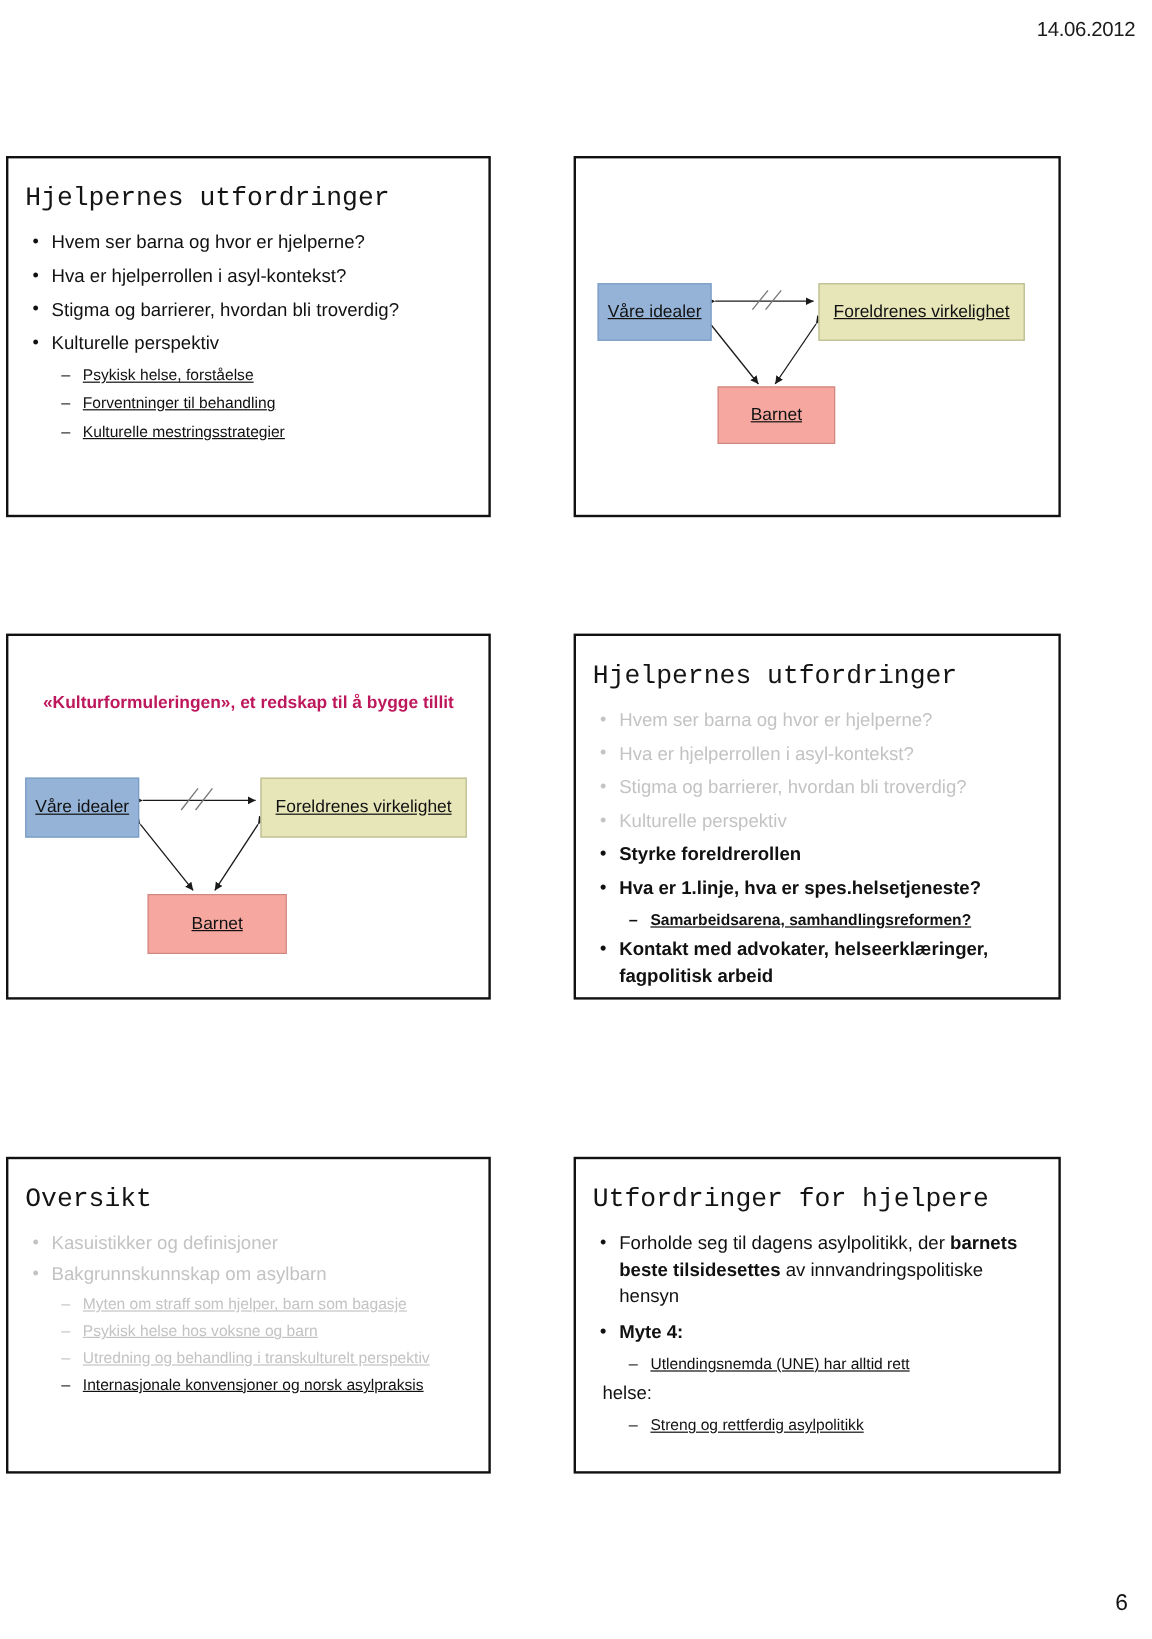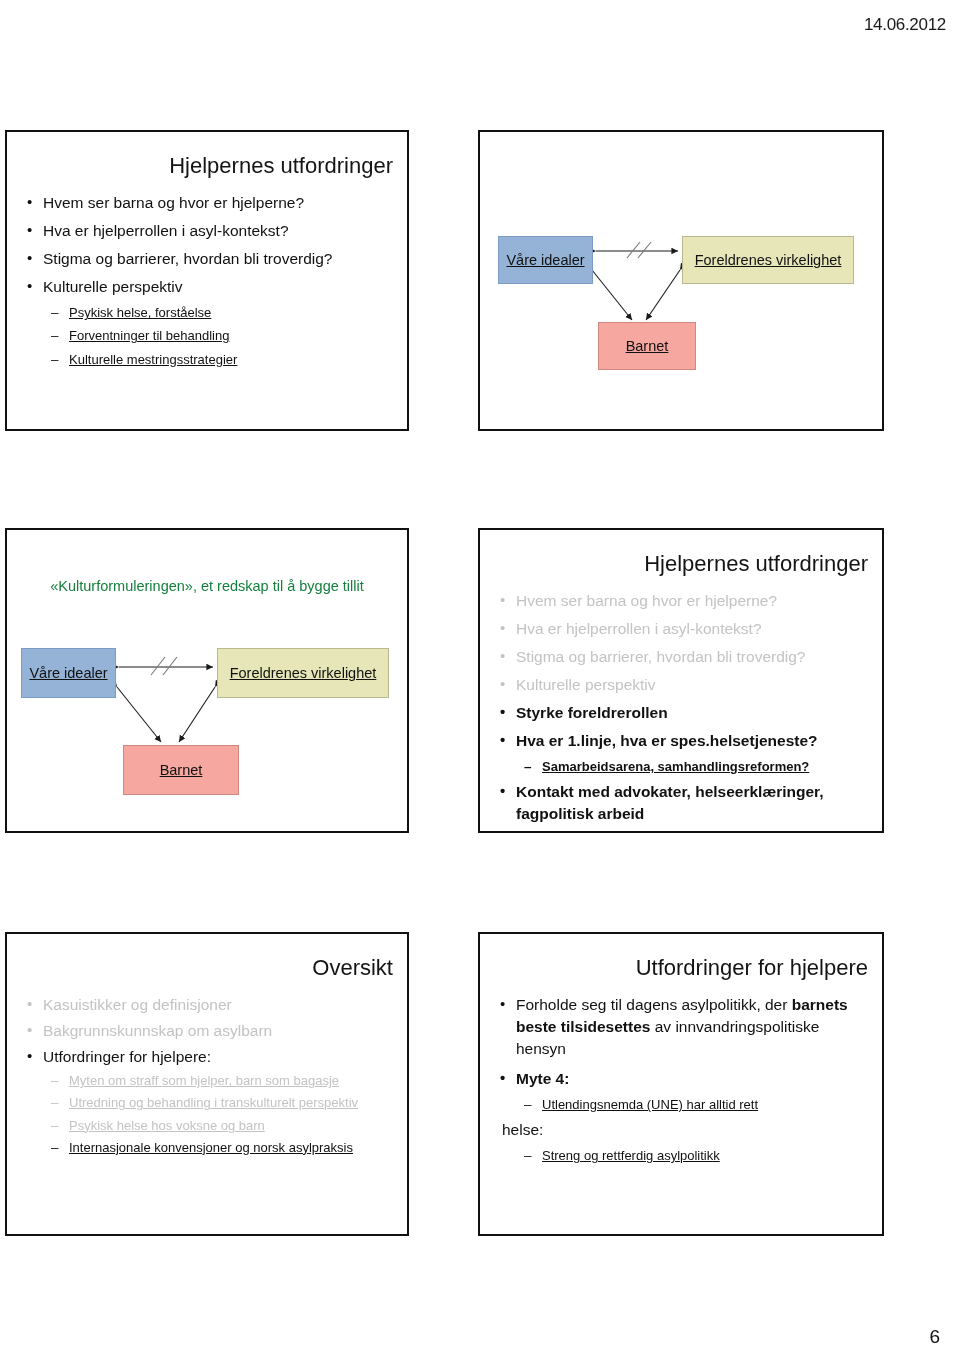--- a/index.html
+++ b/index.html
@@ -37,30 +37,31 @@
   .slide {
     position: absolute;
     background: #ffffff;
     border: 2px solid #111111;
     overflow: hidden;
   }
   .slide-col-left  { left: 5px;   width: 404px; }
   .slide-col-right { left: 478px; width: 406px; }
   .slide-row-1 { top: 130px; height: 301px; }
   .slide-row-2 { top: 528px; height: 305px; }
-  .slide-row-3 { top: 932px; height: 304px; }
+  .slide-row-3 { top: 964px; height: 264px; }
 
   
   .slide-title {
-    text-align: right;
+    text-align: left;
     font-size: 22px;
     font-weight: 400;
     color: #141414;
     margin: 22px 14px 14px 14px;
     line-height: 1.1;
+    font-family: Liberation Mono, monospace;
   }
 
   
   .bullets {
     margin: 0;
     padding: 0 16px 0 18px;
     list-style: none;
   }
   .bullets li {
     position: relative;
@@ -107,22 +108,22 @@
   .diagram {
     position: relative;
     width: 100%;
     height: 100%;
   }
   .dg-caption {
     position: absolute;
     left: 0; right: 0;
     text-align: center;
     font-size: 14.5px;
-    font-weight: 400;
-    color: #15803d;
+    font-weight: 700;
+    color: #be185d;
   }
   .dg-box {
     position: absolute;
     display: flex;
     align-items: center;
     justify-content: center;
     font-size: 14.5px;
     color: #111111;
     border: 1px solid #9a9a7c;
     text-align: center;
@@ -224,24 +225,23 @@
     <li class="lvl2 bold">Samarbeidsarena, samhandlingsreformen?</li>
     <li class="lvl1 bold">Kontakt med advokater, helseerklæringer, fagpolitisk arbeid</li>
   </ul>
 </div>
 
 <div class="slide slide-col-left slide-row-3">
   <div class="slide-title">Oversikt</div>
   <ul class="bullets tight">
     <li class="lvl1 dim">Kasuistikker og definisjoner</li>
     <li class="lvl1 dim">Bakgrunnskunnskap om asylbarn</li>
-    <li class="lvl1">Utfordringer for hjelpere:</li>
     <li class="lvl2 dim">Myten om straff som hjelper, barn som bagasje</li>
+    <li class="lvl2 dim">Psykisk helse hos voksne og barn</li>
     <li class="lvl2 dim">Utredning og behandling i transkulturelt perspektiv</li>
-    <li class="lvl2 dim">Psykisk helse hos voksne og barn</li>
     <li class="lvl2">Internasjonale konvensjoner og norsk asylpraksis</li>
   </ul>
 </div>
 
 <div class="slide slide-col-right slide-row-3">
   <div class="slide-title">Utfordringer for hjelpere</div>
   <ul class="bullets">
     <li class="lvl1">Forholde seg til dagens asylpolitikk, der <b class="em">barnets beste tilsidesettes</b> av innvandringspolitiske hensyn</li>
     <li class="lvl1 bold gap">Myte 4:</li>
     <li class="lvl2">Utlendingsnemda (UNE) har alltid rett</li>

